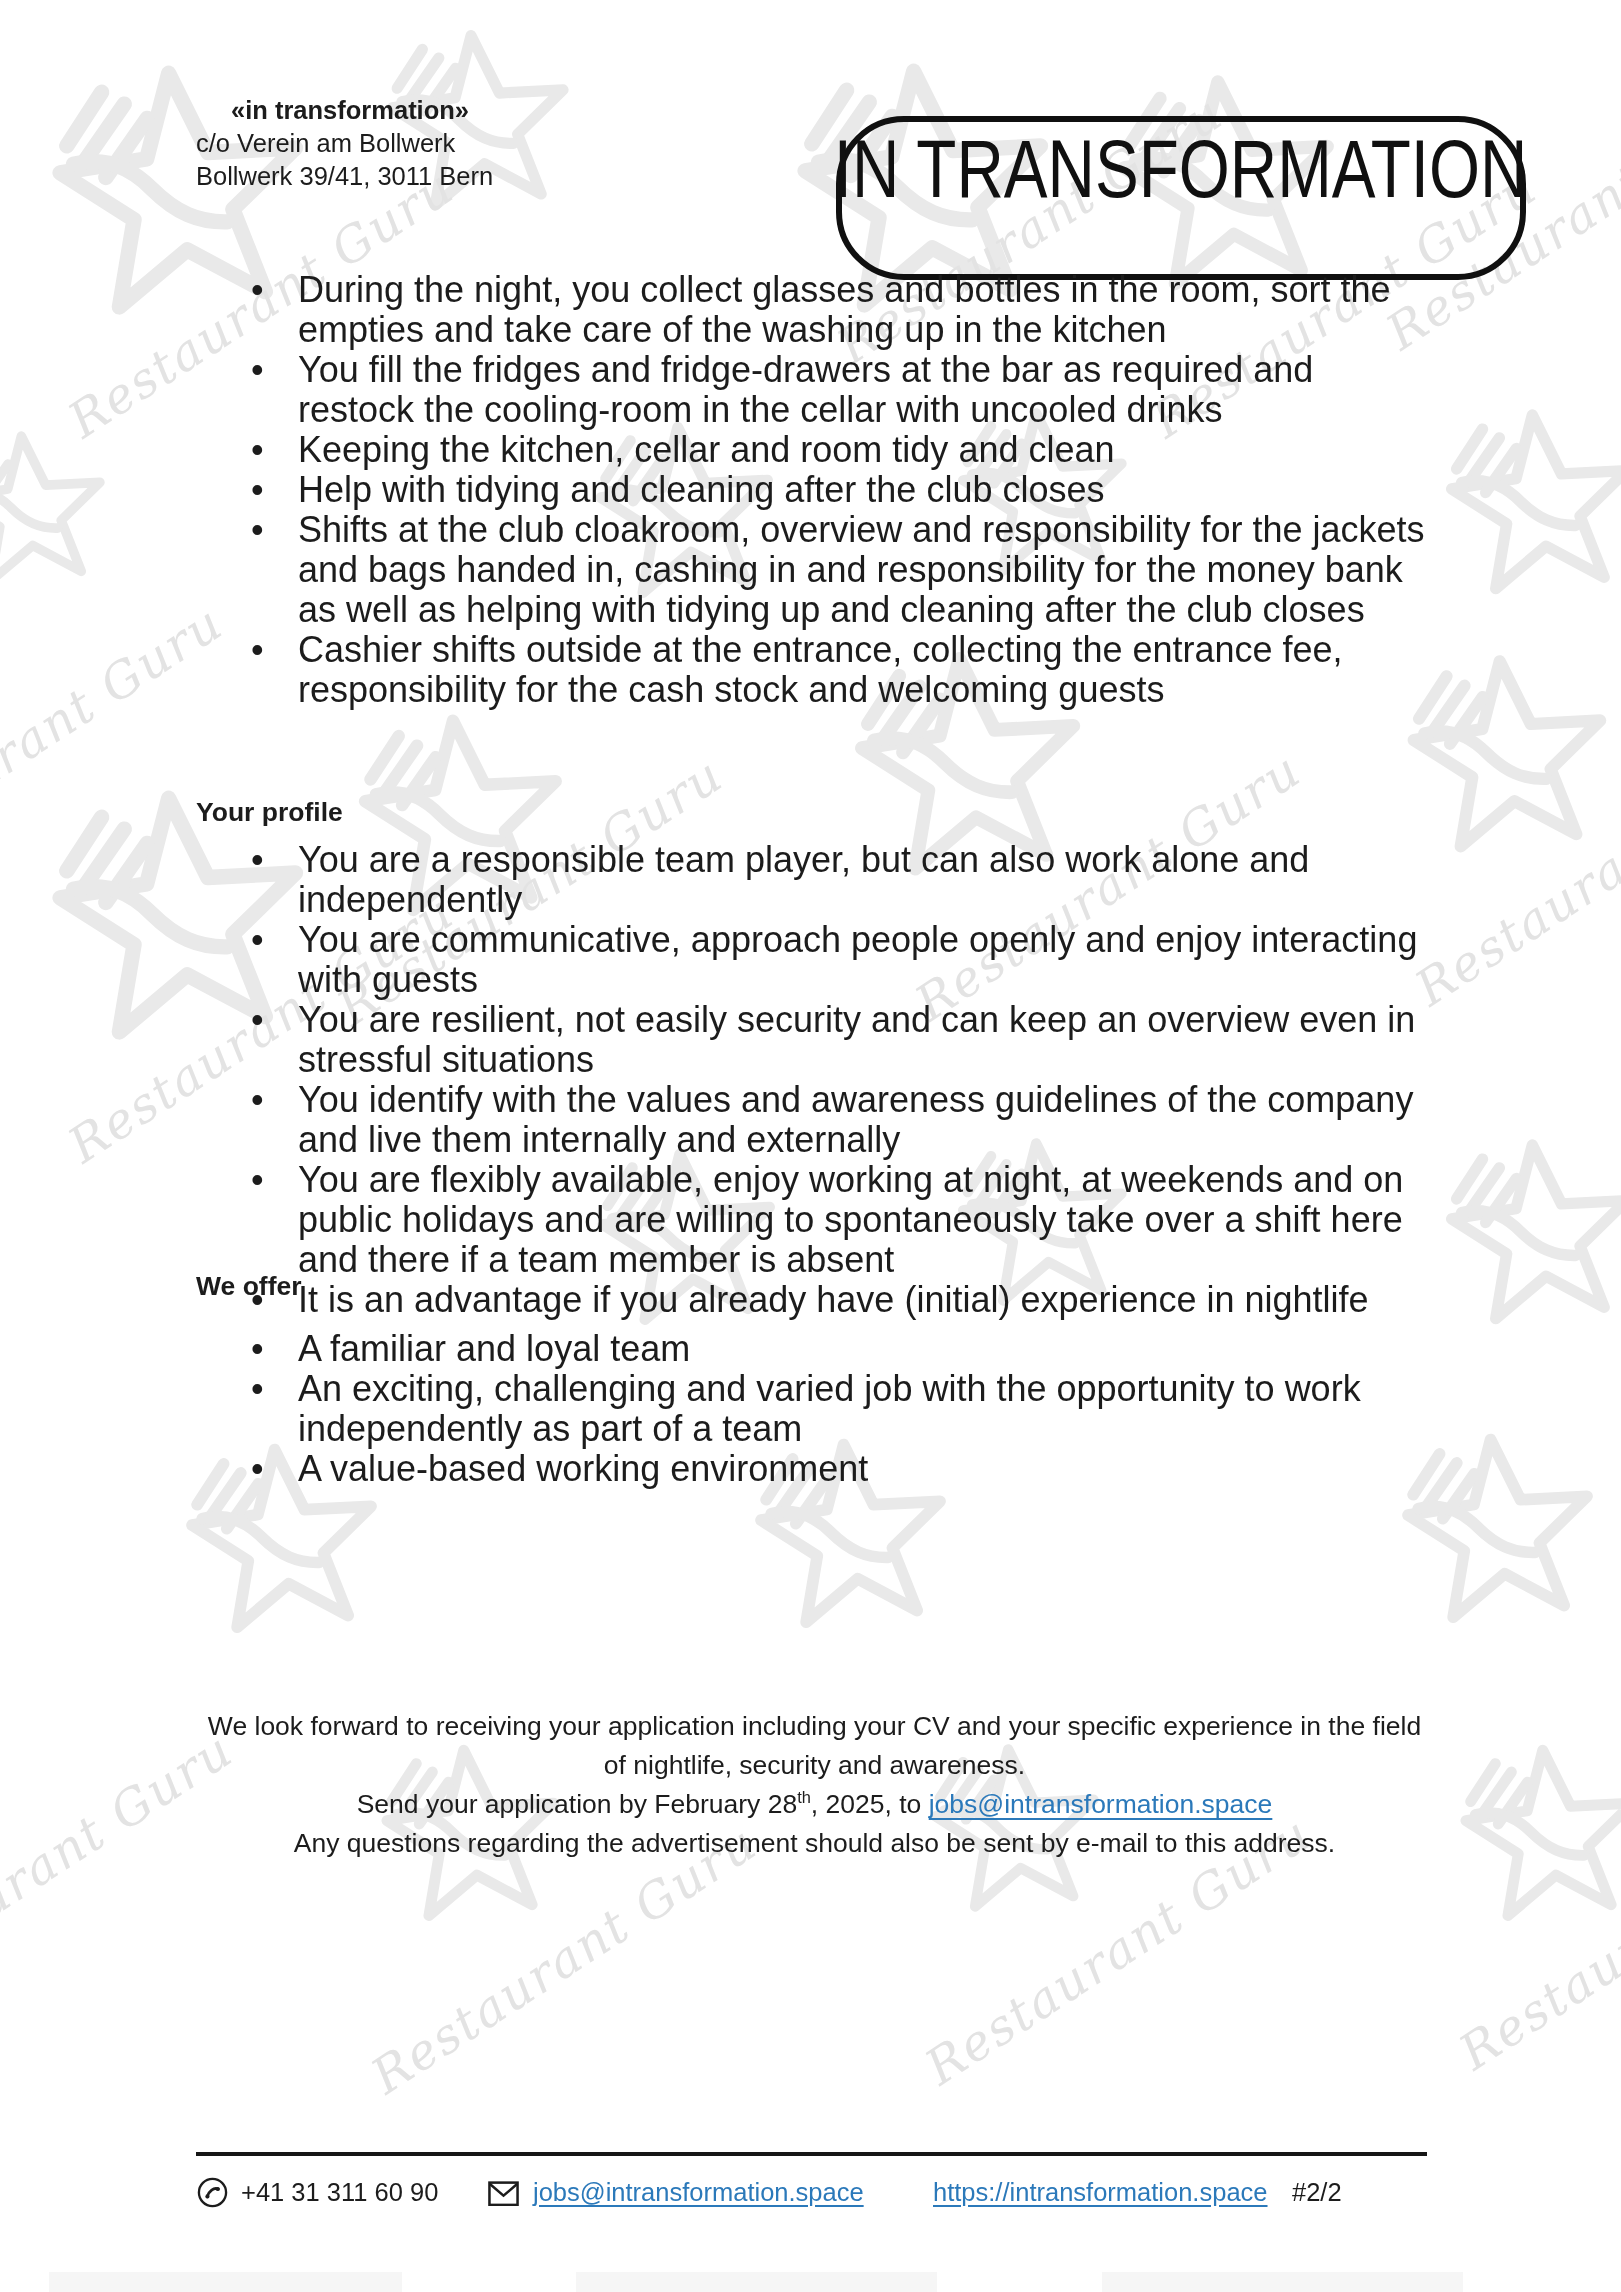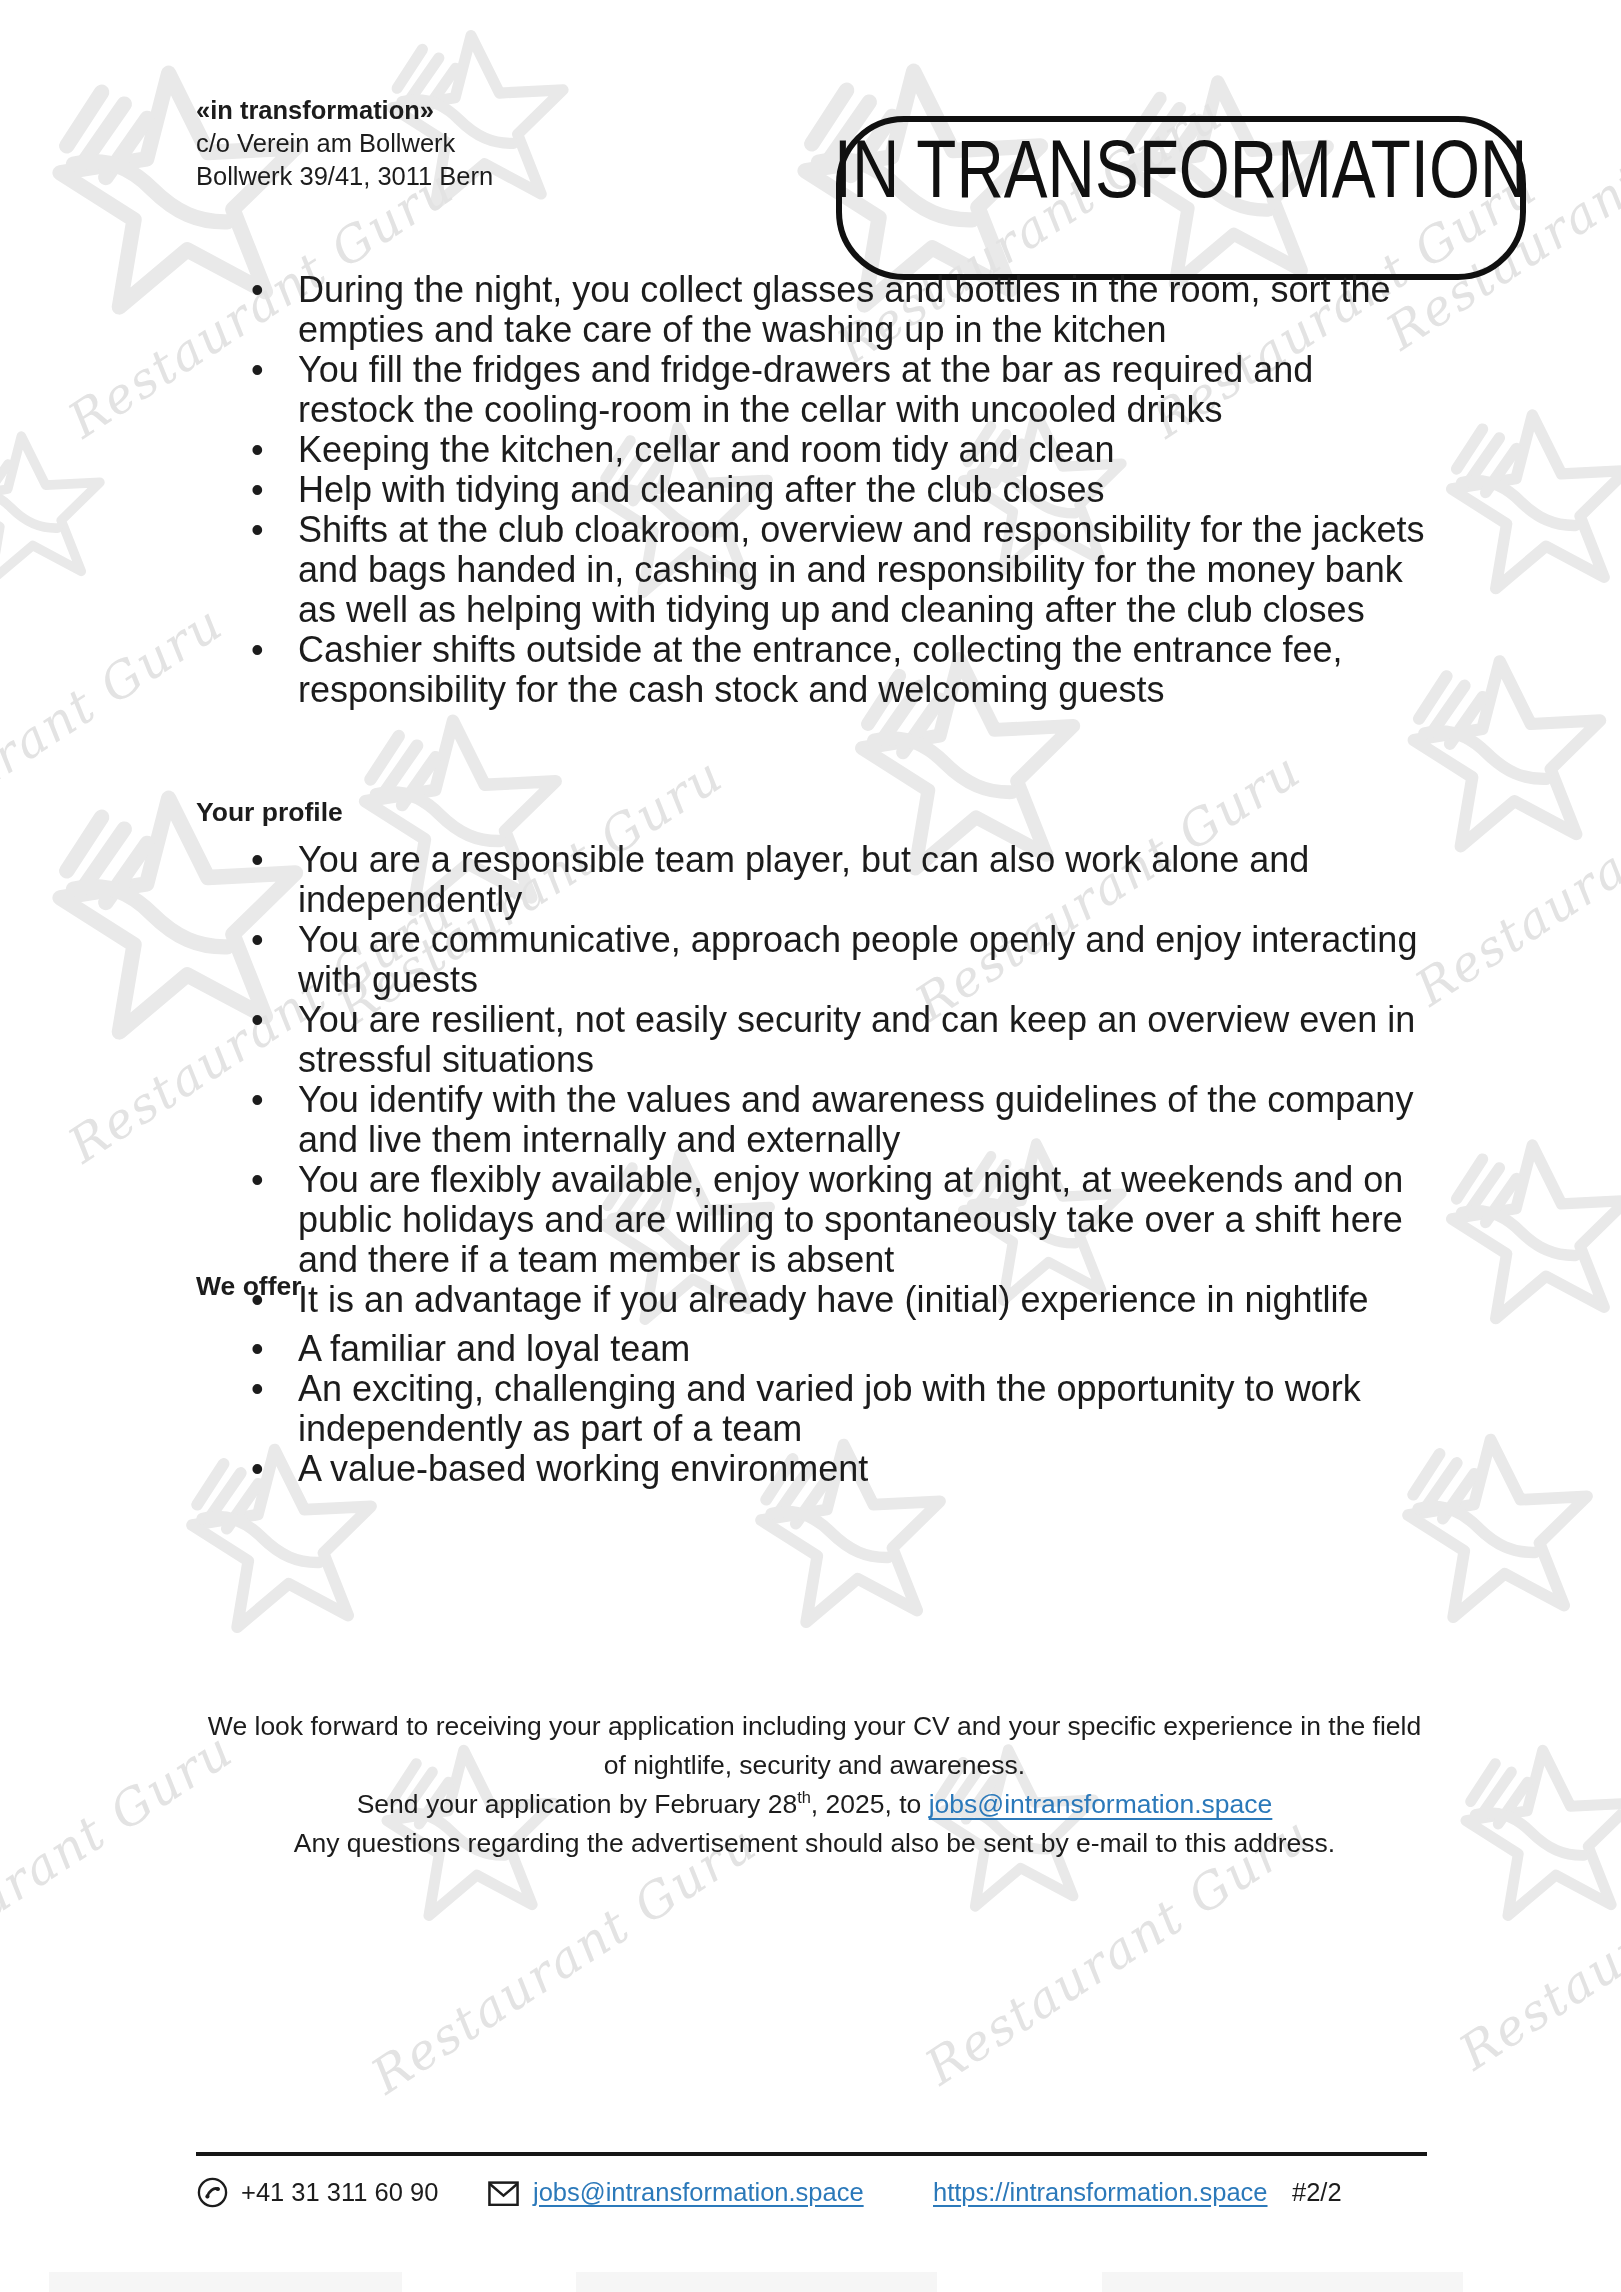--- a/index.html
+++ b/index.html
@@ -13,21 +13,21 @@
   .wm-icon svg { display:block; width:100%; height:100%; transform:rotate(-6deg); }
   .wm-text {
     position:absolute; font-family:"DejaVu Serif", serif; font-style:italic;
     font-size:49px; letter-spacing:2px; color:#e3e3e3; white-space:nowrap;
     transform:rotate(-33deg); transform-origin:0 50%;
   }
   .wm-strip { position:absolute; height:20.6px; background:#f6f6f6; }
   
   .content { position:absolute; inset:0; z-index:1; }
   .address { position:absolute; left:196px; top:94px; font-size:25.5px; line-height:33px; }
-  .address .org { font-weight:bold; }
+  .address .org { font-weight:bold;margin-left:35px; }
   .logo {
     position:absolute; left:836px; top:116px; width:690px; height:164px;
     box-sizing:border-box; border:6.9px solid #101010; border-radius:68px;
     display:flex; align-items:flex-start; justify-content:center; background:transparent;
   }
   .logo-text {
     font-size:82px; font-weight:400; color:#101010; white-space:nowrap;
     transform:scaleX(0.80); letter-spacing:0px;
   }
   ul.blist {

